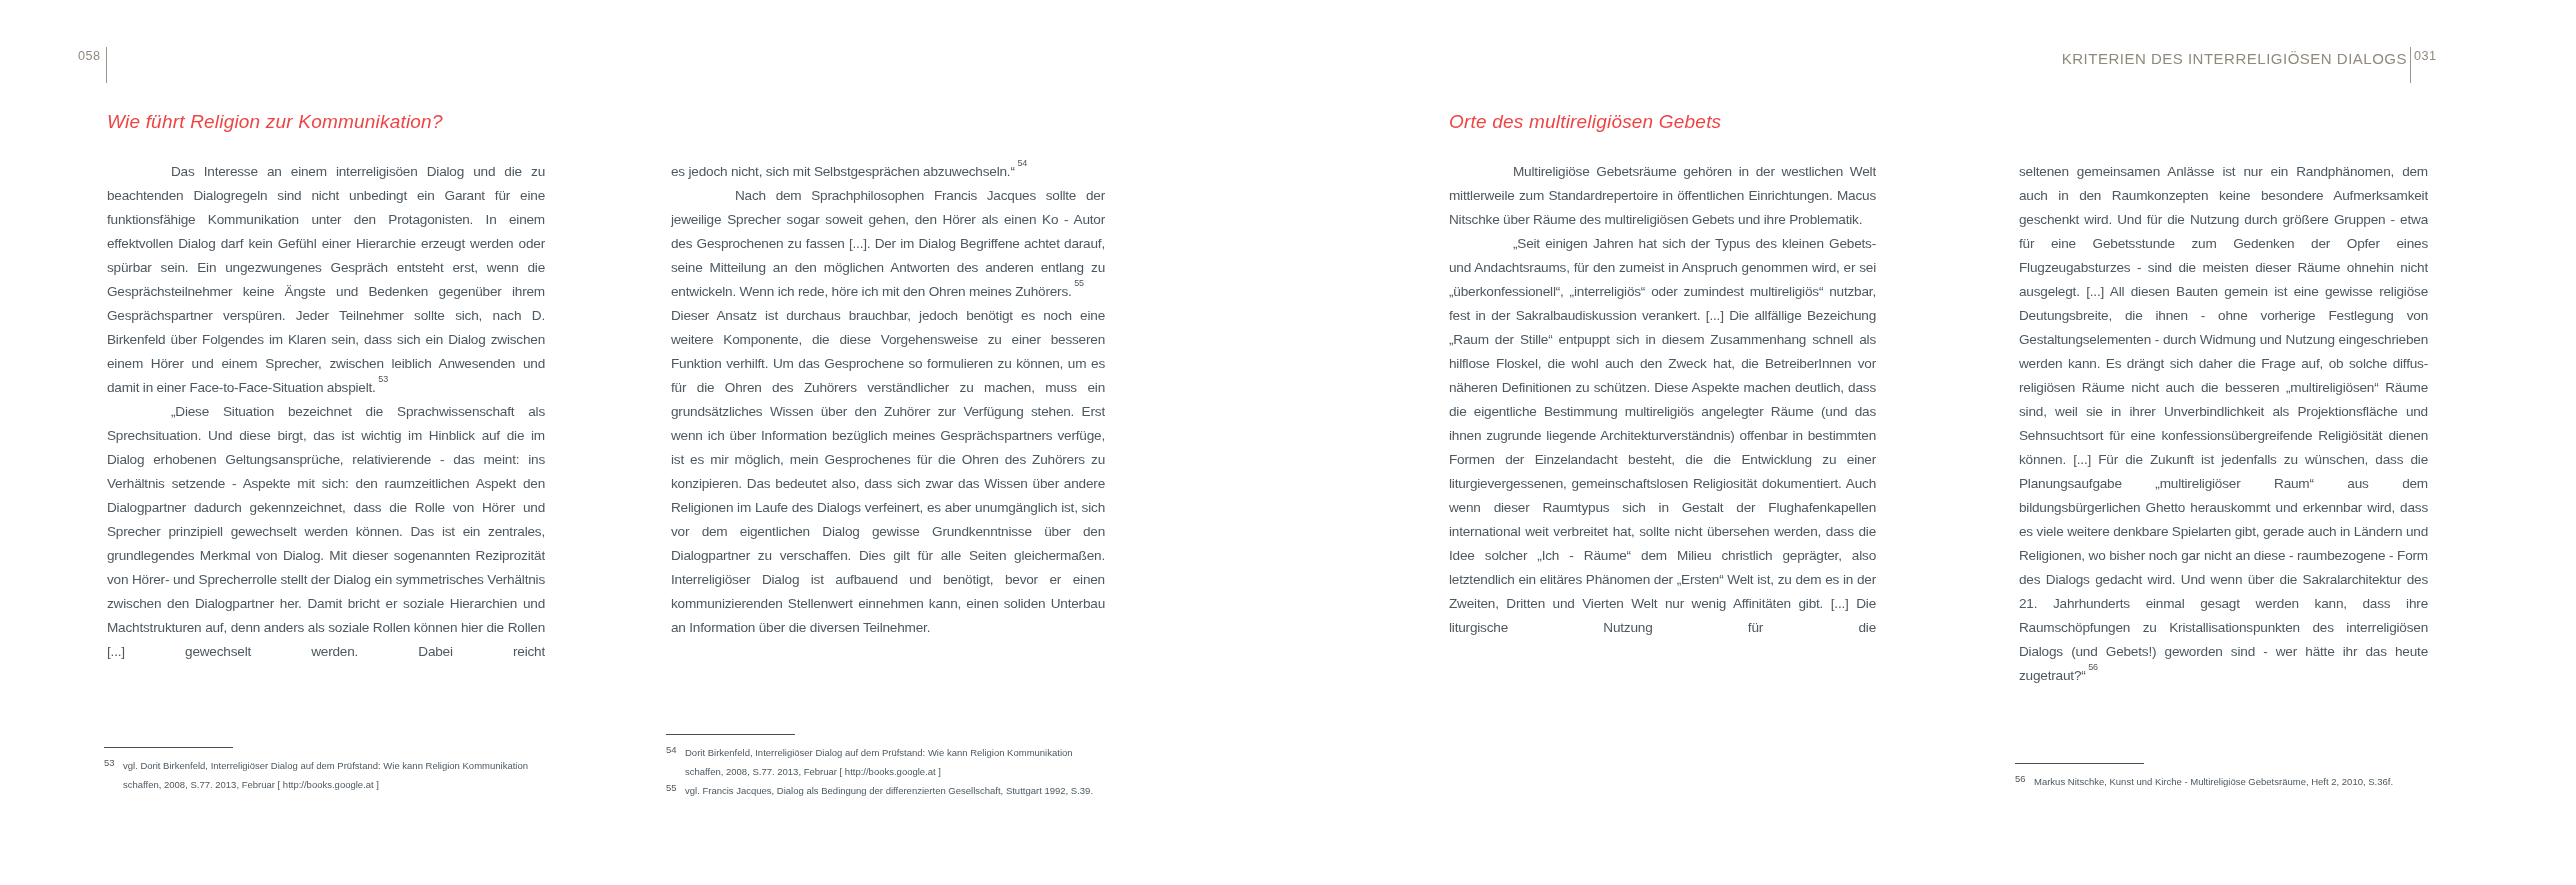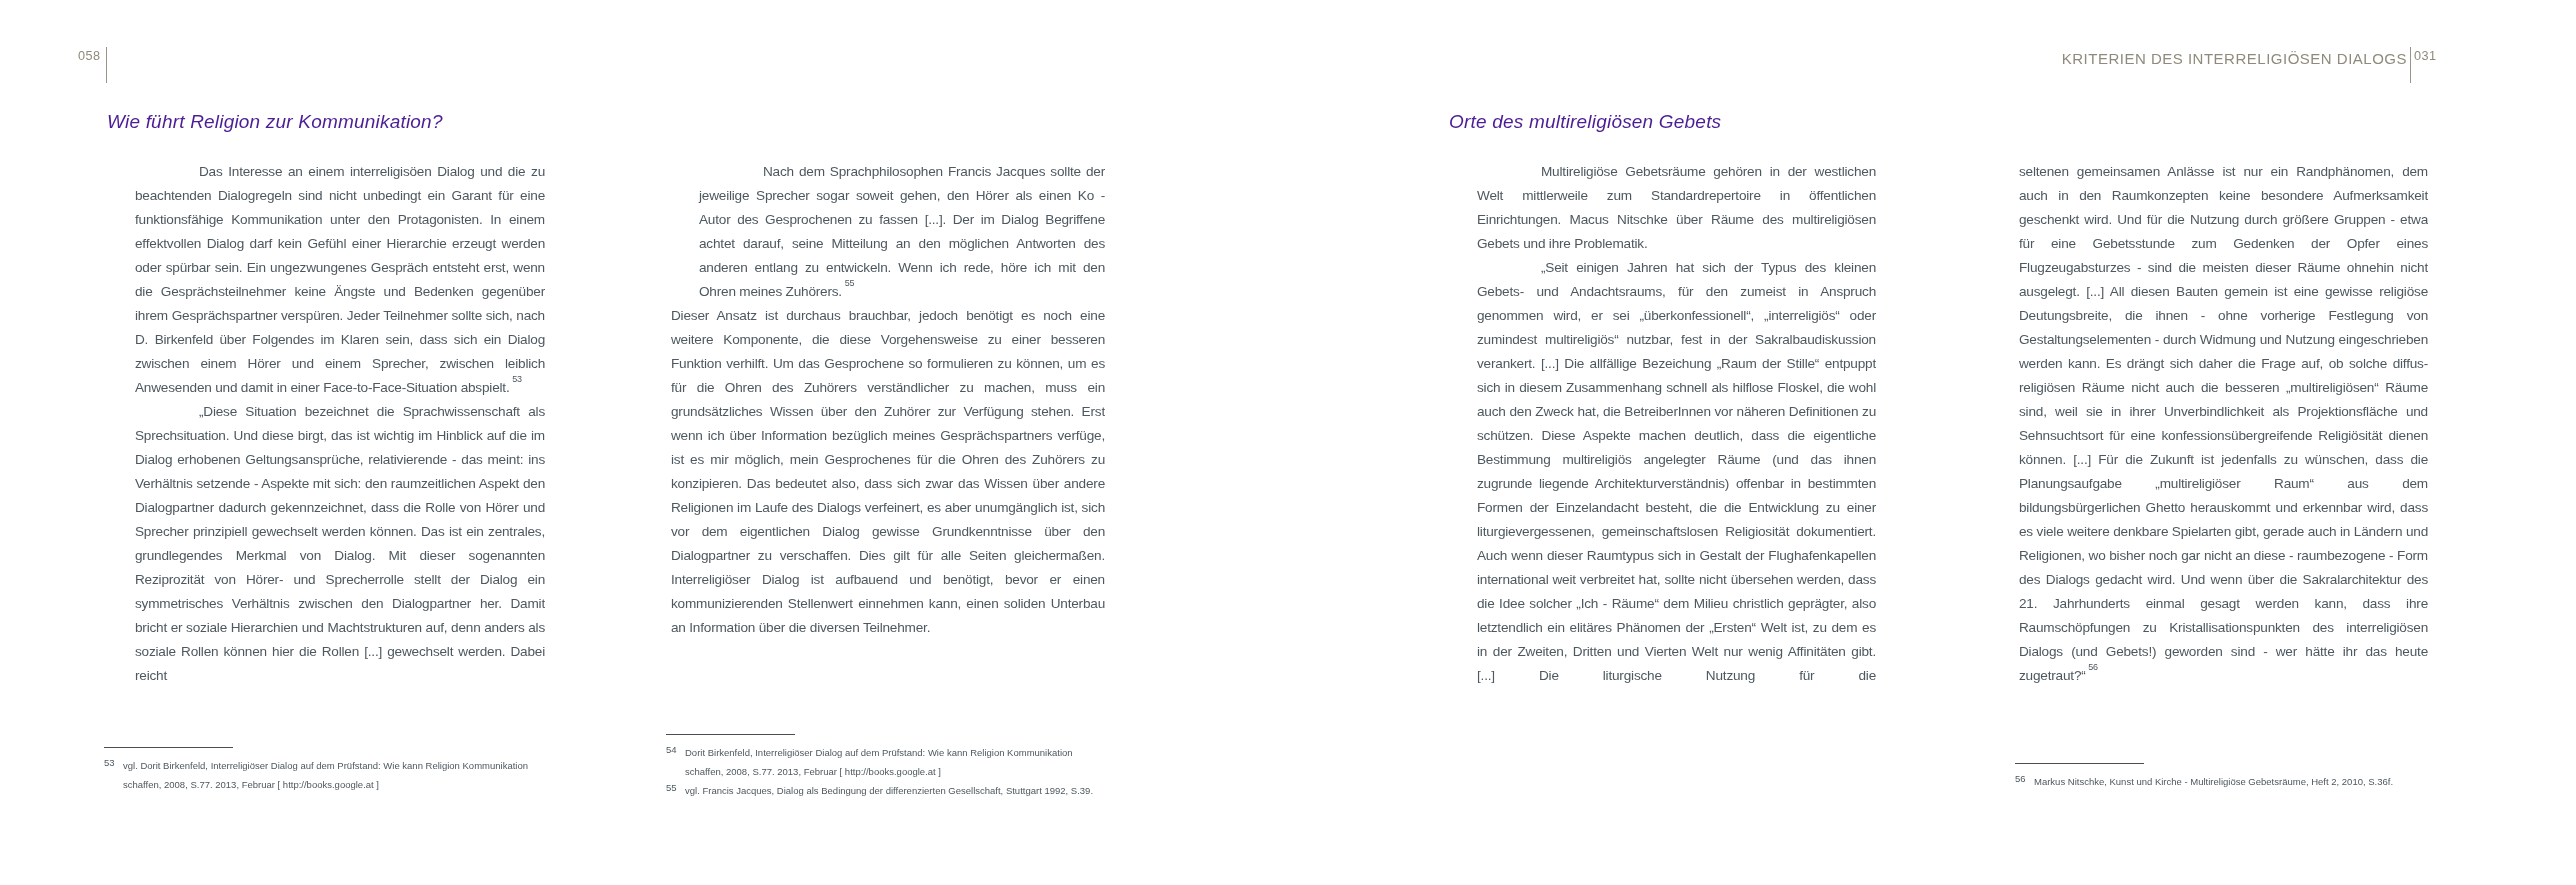--- a/index.html
+++ b/index.html
@@ -17,35 +17,35 @@
     font-size: 12.7px; color: #8f8a7b; letter-spacing: 0.5px;
   }
   .vrule {
     width: 0.9px; height: 36px; background: #9a9588;
   }
   .running-header {
     font-size: 15px; color: #8f8a7b; letter-spacing: 0.5px;
     white-space: nowrap;
   }
   .section-title {
-    font-size: 19px; font-style: italic; color: #4c1d95;
+    font-size: 19px; font-style: italic; color: #ef4444;
     letter-spacing: 0.2px; white-space: nowrap;
   }
 
   
   .col { overflow: hidden; }
   .col p {
     margin: 0;
     font-size: 13.6px;
     line-height: 24px;
     letter-spacing: -0.2px;
     color: #4d585f;
     text-align: justify;
   }
-  .col p.ind { text-indent: 64px; margin-left: 28px; }
+  .col p.ind { text-indent: 64px; }
   .col p.cont { text-align-last: justify; }
   sup.marker {
     font-size: 9px;
     line-height: 0;
     position: relative; top: -4.5px;
     margin-left: 2.7px;
     color: #4d585f;
   }
 
   
@@ -75,20 +75,21 @@
     <div class="abs vrule" style="left:106px; top:47px;"></div>
 
     <div class="abs section-title" style="left:107px; top:111px;">Wie führt Religion zur Kommunikation?</div>
 
     <div class="abs col" style="left:107px; top:160px; width:438px; height:582px;">
       <p class="ind"><span>Das Interesse an einem interreligisöen Dialog und die zu beachtenden Dialogregeln sind nicht unbedingt ein Garant für eine funktionsfähige Kommunikation unter den Protagonisten. In einem effektvollen Dialog darf kein Gefühl einer Hierarchie erzeugt werden oder spürbar sein. Ein ungezwungenes Gespräch entsteht erst, wenn die Gesprächsteilnehmer keine Ängste und Bedenken gegenüber ihrem Gesprächspartner verspüren. Jeder Teilnehmer sollte sich, nach D. Birkenfeld über Folgendes im Klaren sein, dass sich ein Dialog zwischen einem Hörer und einem Sprecher, zwischen leiblich Anwesenden und damit in einer Face-to-Face-Situation abspielt.</span><sup class="marker">53</sup></p>
       <p class="ind cont"><span>„Diese Situation bezeichnet die Sprachwissenschaft als Sprechsituation. Und diese birgt, das ist wichtig im Hinblick auf die im Dialog erhobenen Geltungsansprüche, relativierende - das meint: ins Verhältnis setzende - Aspekte mit sich: den raumzeitlichen Aspekt den Dialogpartner dadurch gekennzeichnet, dass die Rolle von Hörer und Sprecher prinzipiell gewechselt werden können. Das ist ein zentrales, grundlegendes Merkmal von Dialog. Mit dieser sogenannten Reziprozität von Hörer- und Sprecherrolle stellt der Dialog ein symmetrisches Verhältnis zwischen den Dialogpartner her. Damit bricht er soziale Hierarchien und Machtstrukturen auf, denn anders als soziale Rollen können hier die Rollen [...] gewechselt werden. Dabei reicht</span></p>
     </div>
 
     <div class="abs col" style="left:671px; top:160px; width:434px; height:568px;">
+      <p><span>es jedoch nicht, sich mit Selbstgesprächen abzuwechseln.“</span><sup class="marker">54</sup></p>
       <p class="ind"><span>Nach dem Sprachphilosophen Francis Jacques sollte der jeweilige Sprecher sogar soweit gehen, den Hörer als einen Ko - Autor des Gesprochenen zu fassen [...]. Der im Dialog Begriffene achtet darauf, seine Mitteilung an den möglichen Antworten des anderen entlang zu entwickeln. Wenn ich rede, höre ich mit den Ohren meines Zuhörers.</span><sup class="marker">55</sup></p>
       <p><span>Dieser Ansatz ist durchaus brauchbar, jedoch benötigt es noch eine weitere Komponente, die diese Vorgehensweise zu einer besseren Funktion verhilft. Um das Gesprochene so formulieren zu können, um es für die Ohren des Zuhörers verständlicher zu machen, muss ein grundsätzliches Wissen über den Zuhörer zur Verfügung stehen. Erst wenn ich über Information bezüglich meines Gesprächspartners verfüge, ist es mir möglich, mein Gesprochenes für die Ohren des Zuhörers zu konzipieren. Das bedeutet also, dass sich zwar das Wissen über andere Religionen im Laufe des Dialogs verfeinert, es aber unumgänglich ist, sich vor dem eigentlichen Dialog gewisse Grundkenntnisse über den Dialogpartner zu verschaffen. Dies gilt für alle Seiten gleichermaßen. Interreligiöser Dialog ist aufbauend und benötigt, bevor er einen kommunizierenden Stellenwert einnehmen kann, einen soliden Unterbau an Information über die diversen Teilnehmer.</span></p>
     </div>
 
     <div class="abs fnblock" style="left:104px; top:747px; width:434px;">
       <div class="fnrule"></div>
       <div class="fnrow">
         <span class="num">53</span>
         <span class="txt">vgl. Dorit Birkenfeld, Interreligiöser Dialog auf dem Prüfstand: Wie kann Religion Kommunikation schaffen, 2008, S.77. 2013, Februar [ http://books.google.at ]</span>
       </div>

